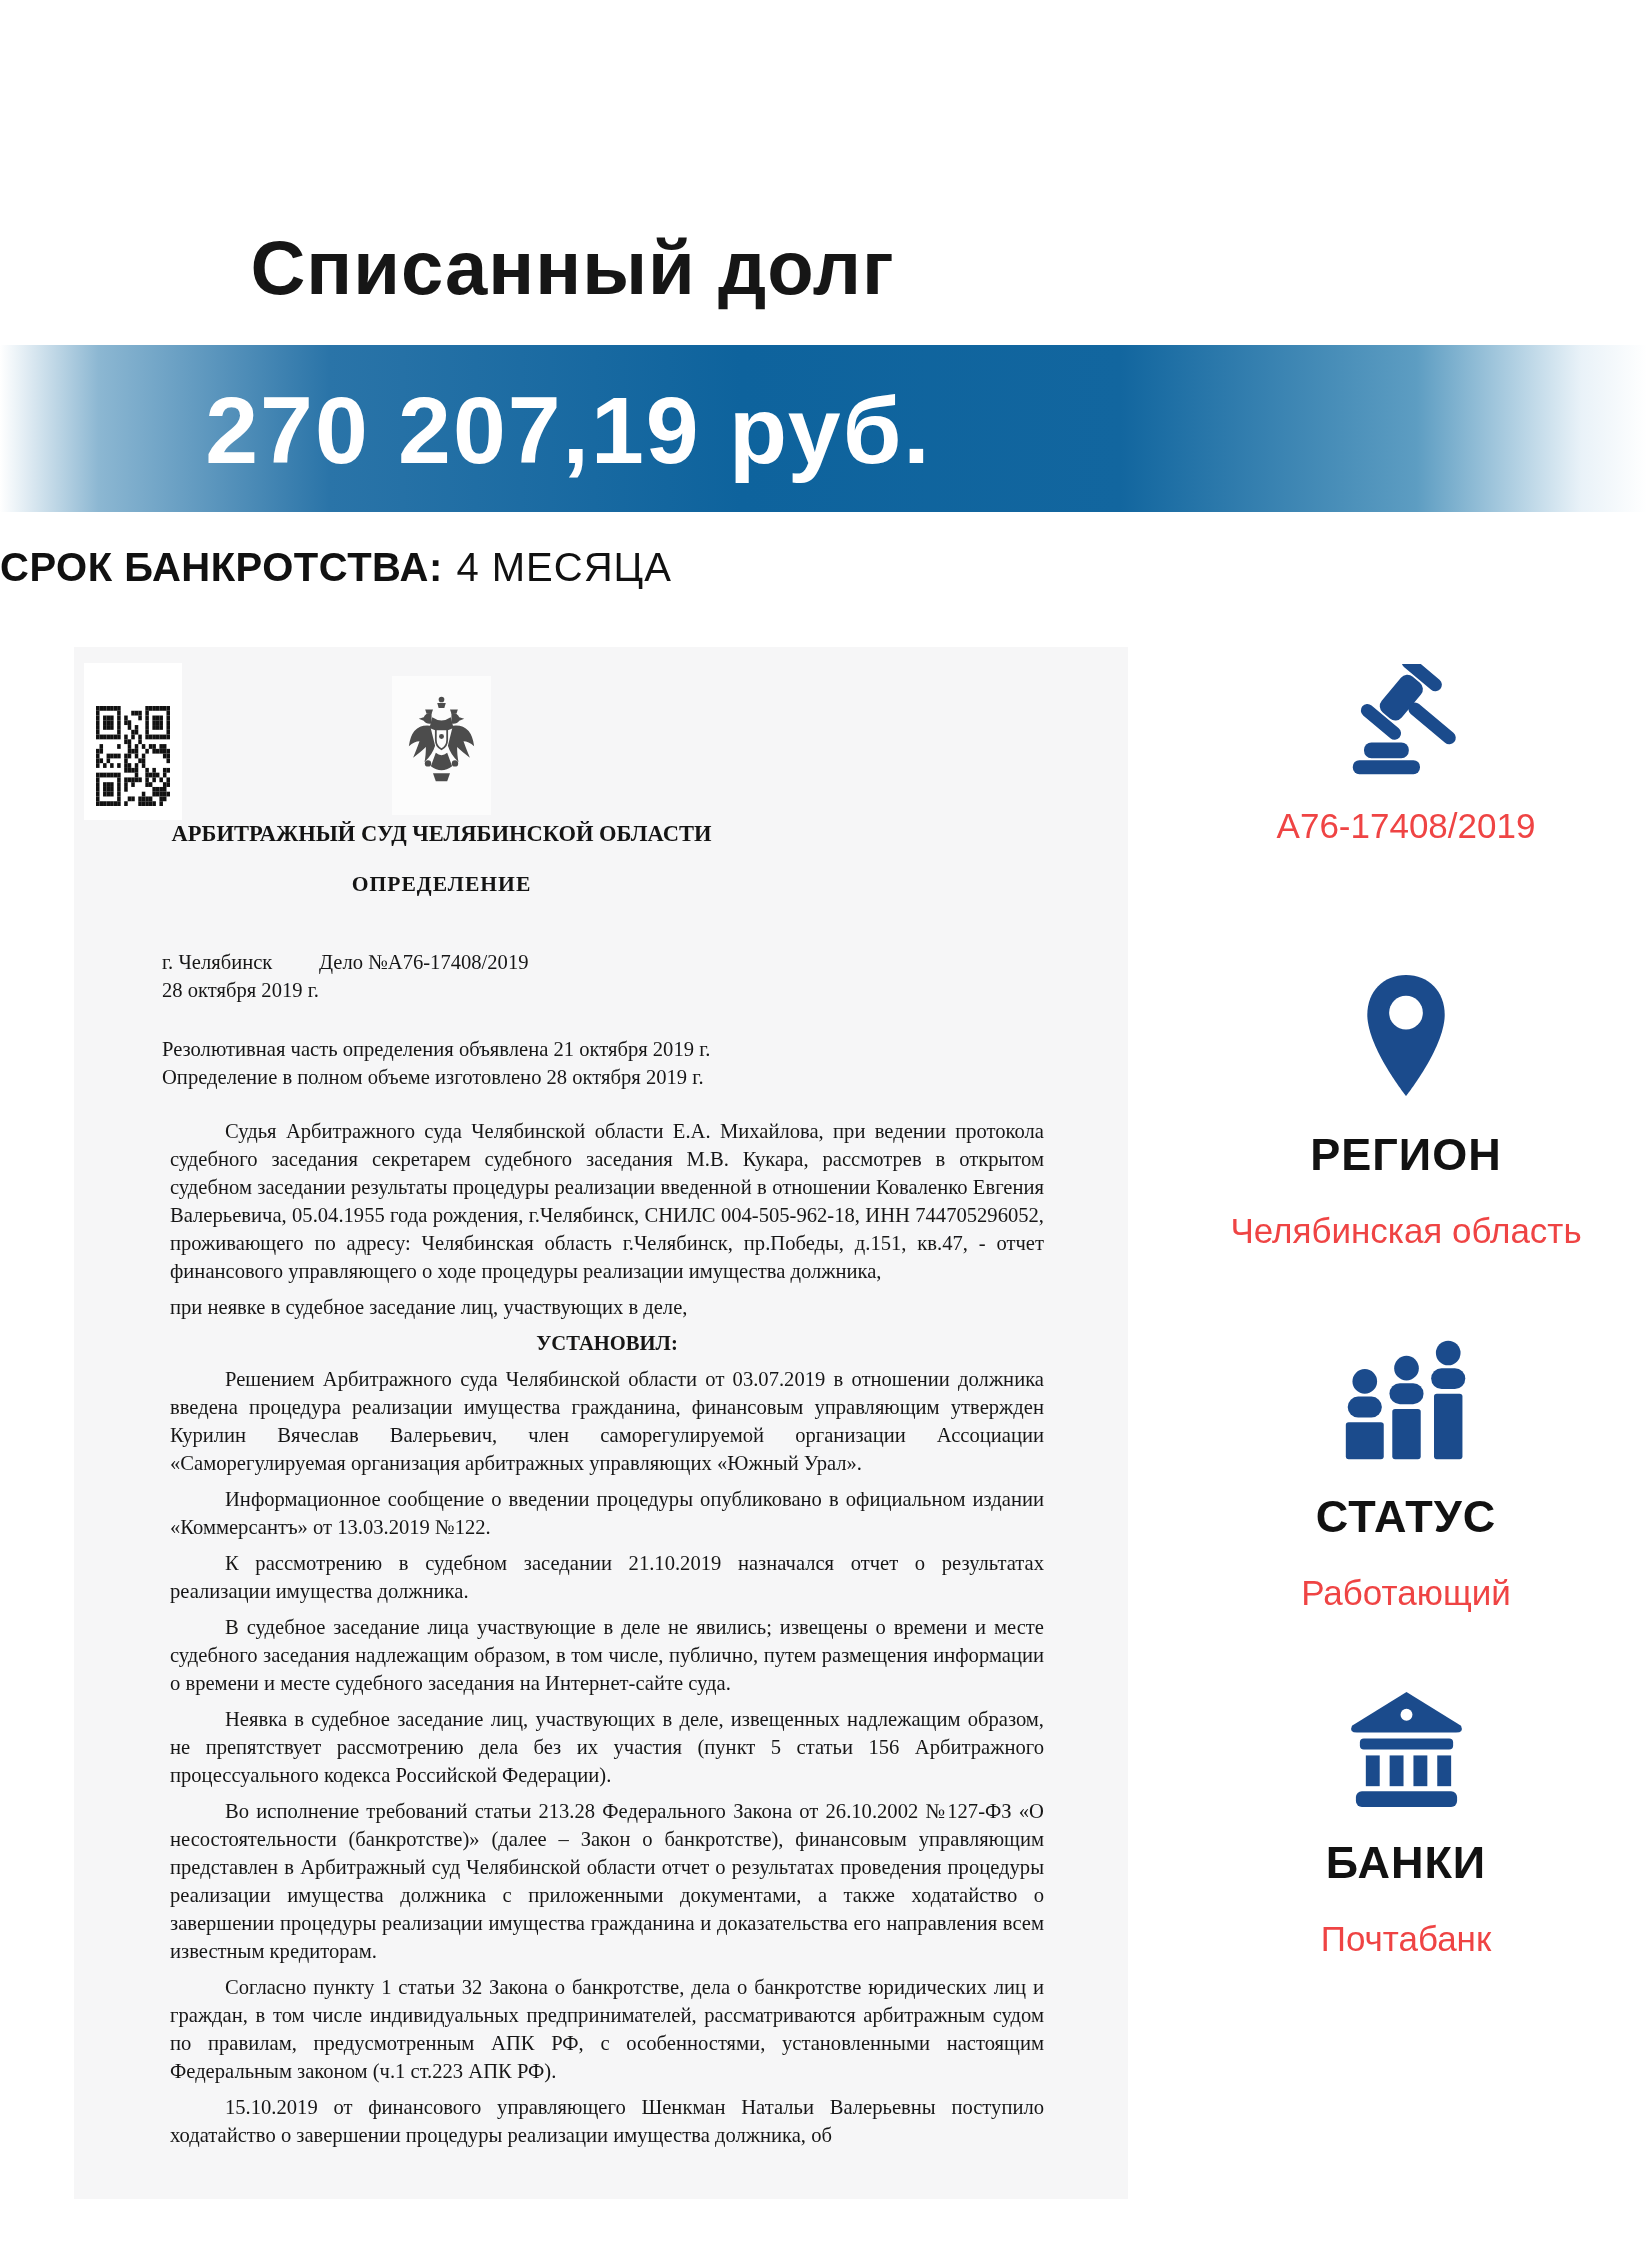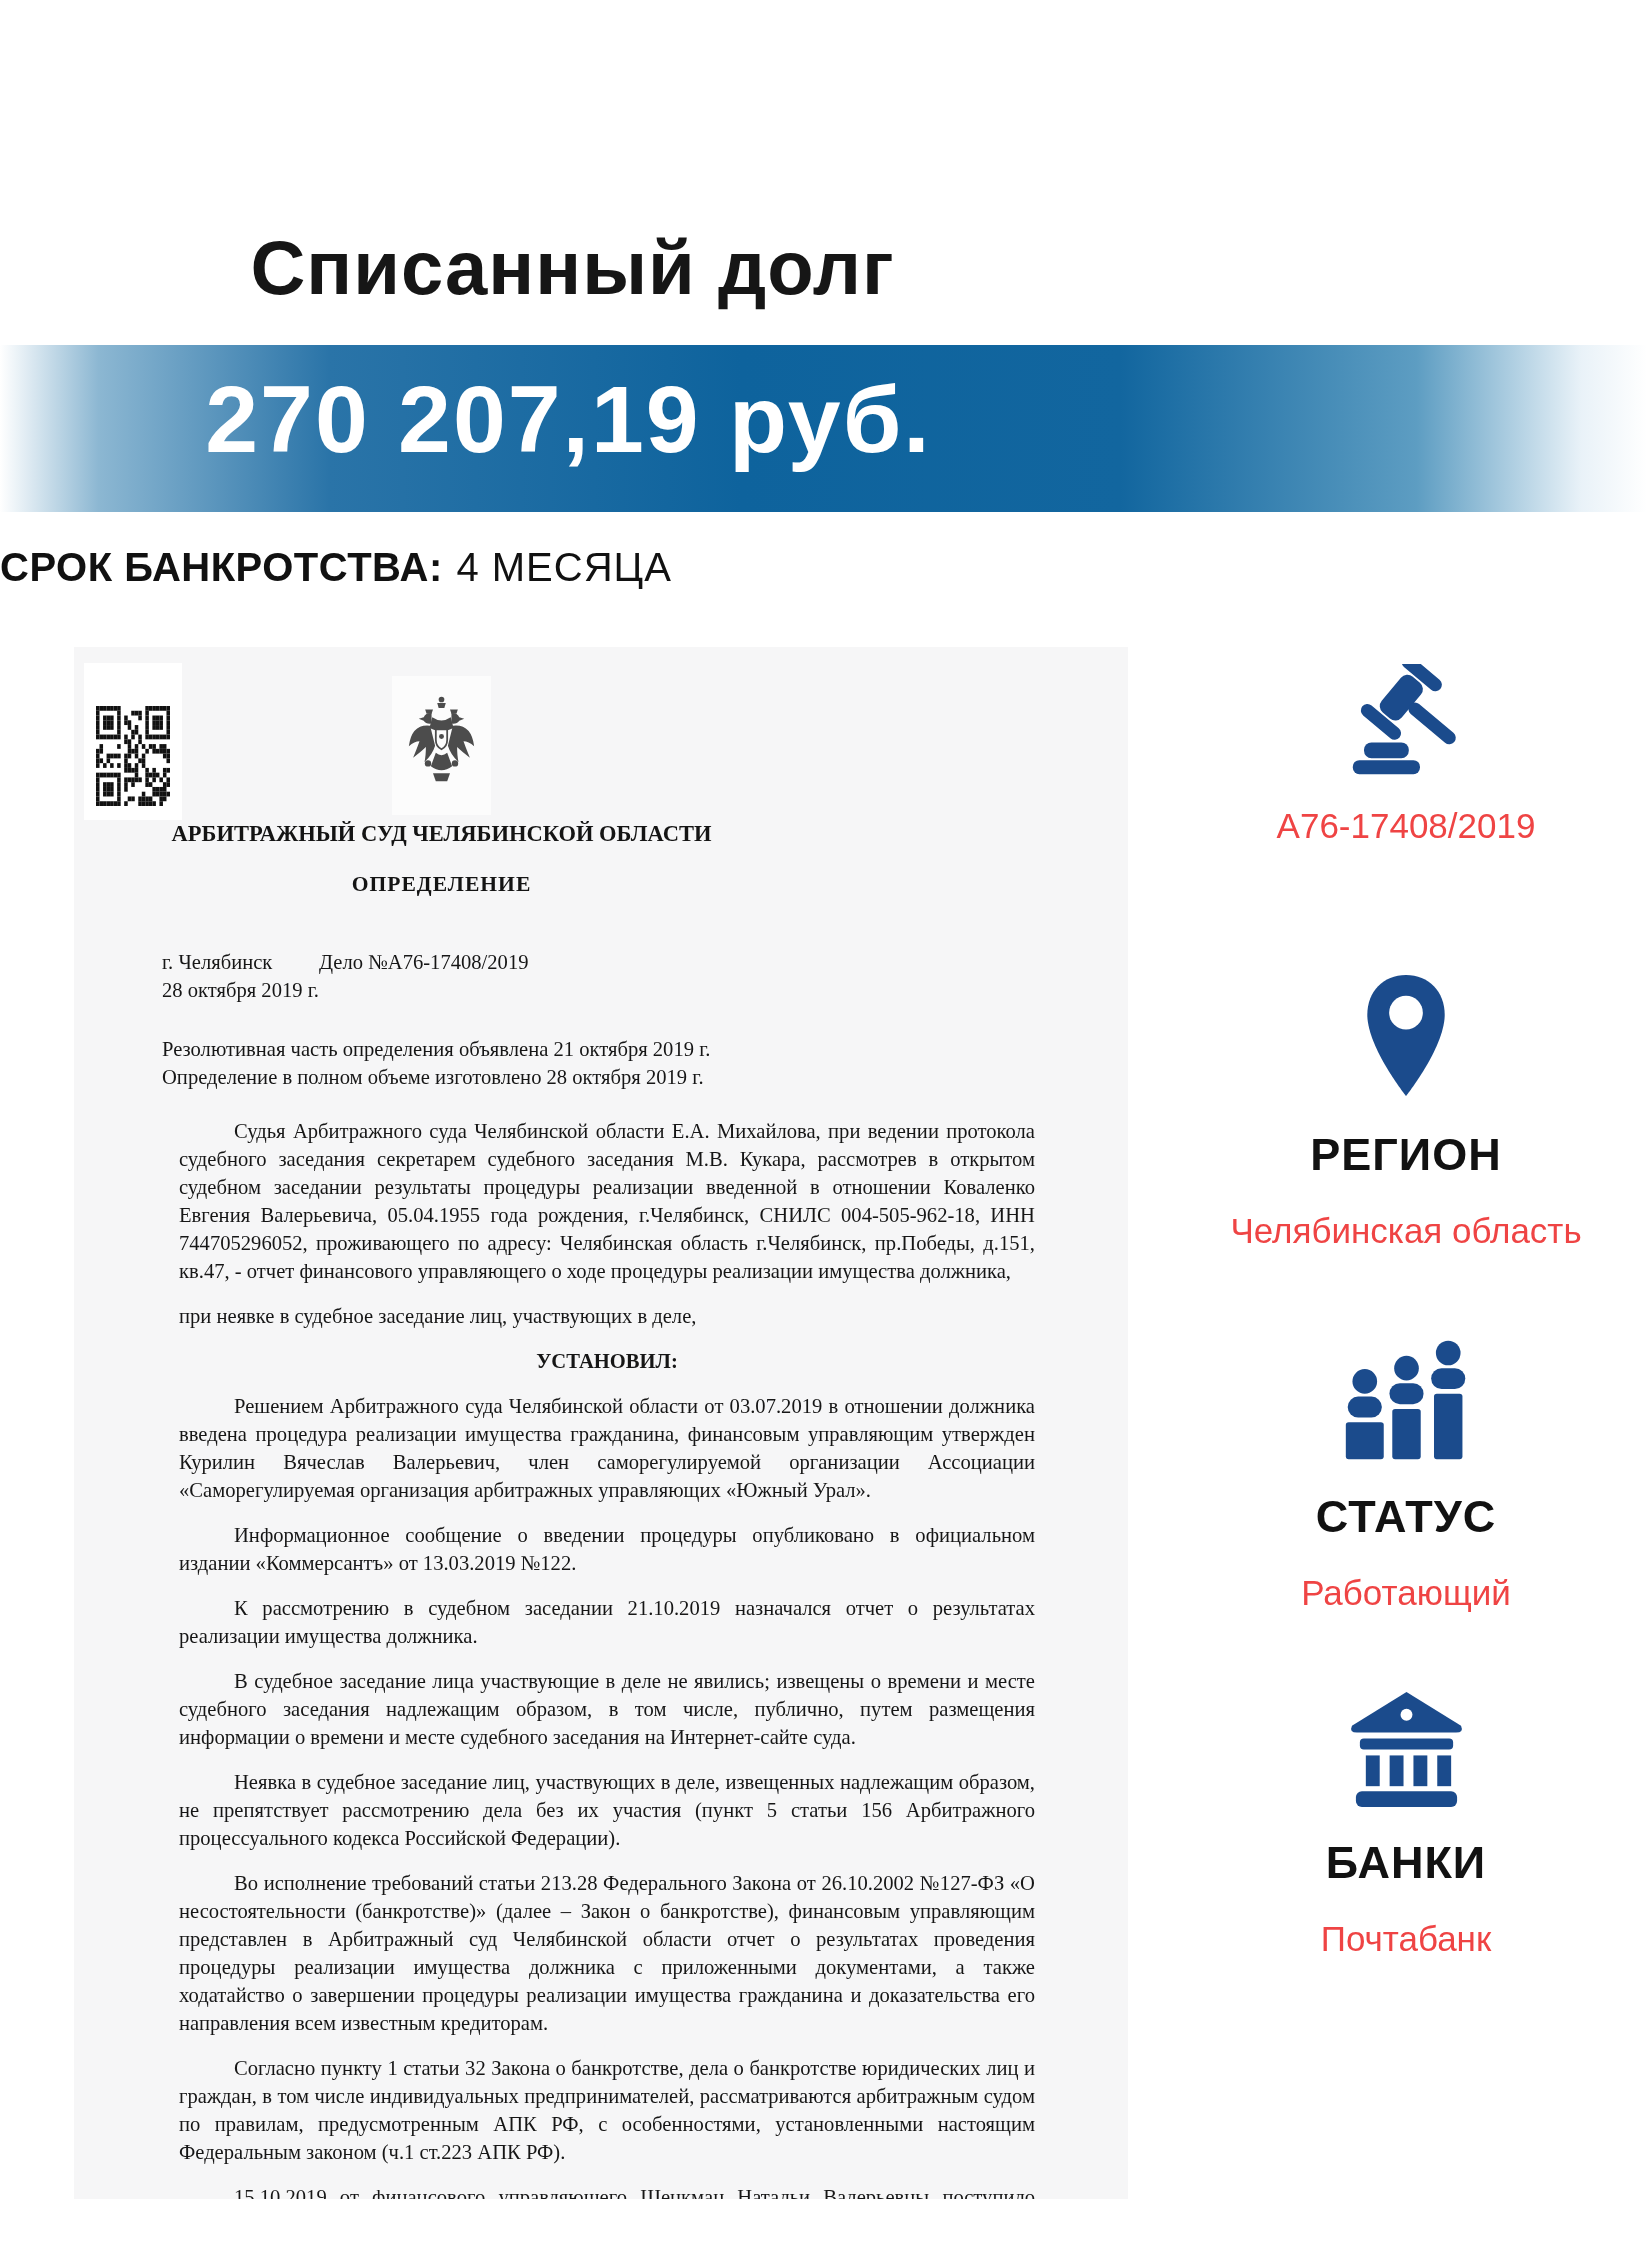--- a/index.html
+++ b/index.html
@@ -10,21 +10,21 @@
   
   .hero-title{
     position:absolute;top:220px;left:0;width:1137px;margin:4px;
     text-align:center;font-size:76px;font-weight:800;color:#161616;letter-spacing:1px;
   }
   .banner{
     position:absolute;top:345px;left:0;width:1647px;height:167px;
     background:linear-gradient(90deg,#ffffff 0%,#8cb7d2 6%,#2a74a8 20%,#0e639d 45%,#12669f 68%,#5d9dc2 86%,#e9f2f8 96%,#ffffff 100%);
   }
   .banner-amount{
-    position:absolute;top:20px;left:0;width:1137px;margin:0;
+    position:absolute;top:31px;left:0;width:1137px;margin:0;
     text-align:center;font-size:95px;font-weight:800;color:#ffffff;letter-spacing:2px;
   }
   .term{
     position:absolute;top:545px;left:0;width:1137px;
     text-align:left;font-size:40px;color:#111111;
   }
   .term-label{font-weight:800;letter-spacing:0.5px;}
   .term-value{font-weight:400;margin-left:13.7px;letter-spacing:1px;}
 
   
@@ -44,21 +44,21 @@
   .doc-text{
     position:absolute;left:88px;top:265px;width:890px;
     font-family:"Liberation Serif","DejaVu Serif",serif;
     font-size:20.6px;line-height:28px;color:#161616;
   }
   .meta{display:flex;justify-content:flex-start;align-items:flex-start;margin-top:36px;}
   .meta-left div{white-space:nowrap;}
   .meta-case{white-space:nowrap;}
   .announced{margin-top:31px;}
   .intro{margin-top:25.5px;}
-  .doc-text p{margin:17px;text-align:justify;}
+  .doc-text p{margin:8px;text-align:justify;}
   .doc-text p.indent{text-indent:55px;}
   .ustanovil{text-align:center !important;font-weight:700;}
 
   
   .sb{position:absolute;left:1166px;width:480px;text-align:center;}
   .sb .icon{height:137px;display:flex;align-items:flex-end;justify-content:center;}
   .sb .label{margin-top:29px;font-size:45px;font-weight:800;color:#121212;letter-spacing:1px;}
   .sb .value{margin-top:30px;font-size:35px;font-weight:400;color:#ef4444;}
   .sb1{top:639px;} .sb2{top:963px;} .sb3{top:1325px;} .sb4{top:1671px;}
 </style>

